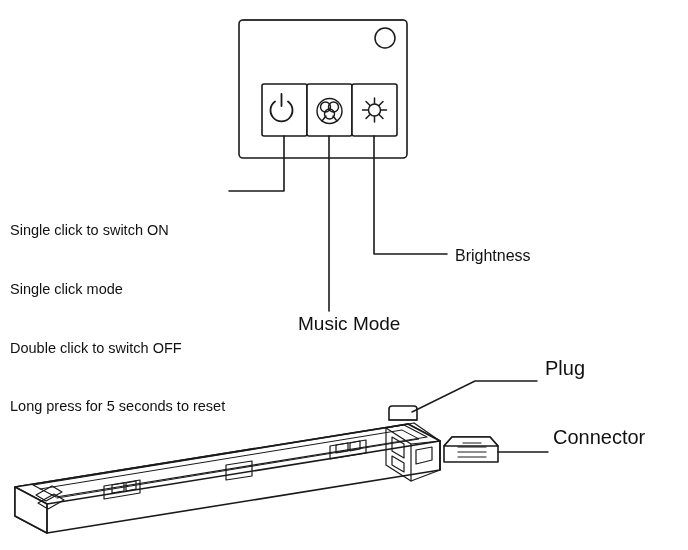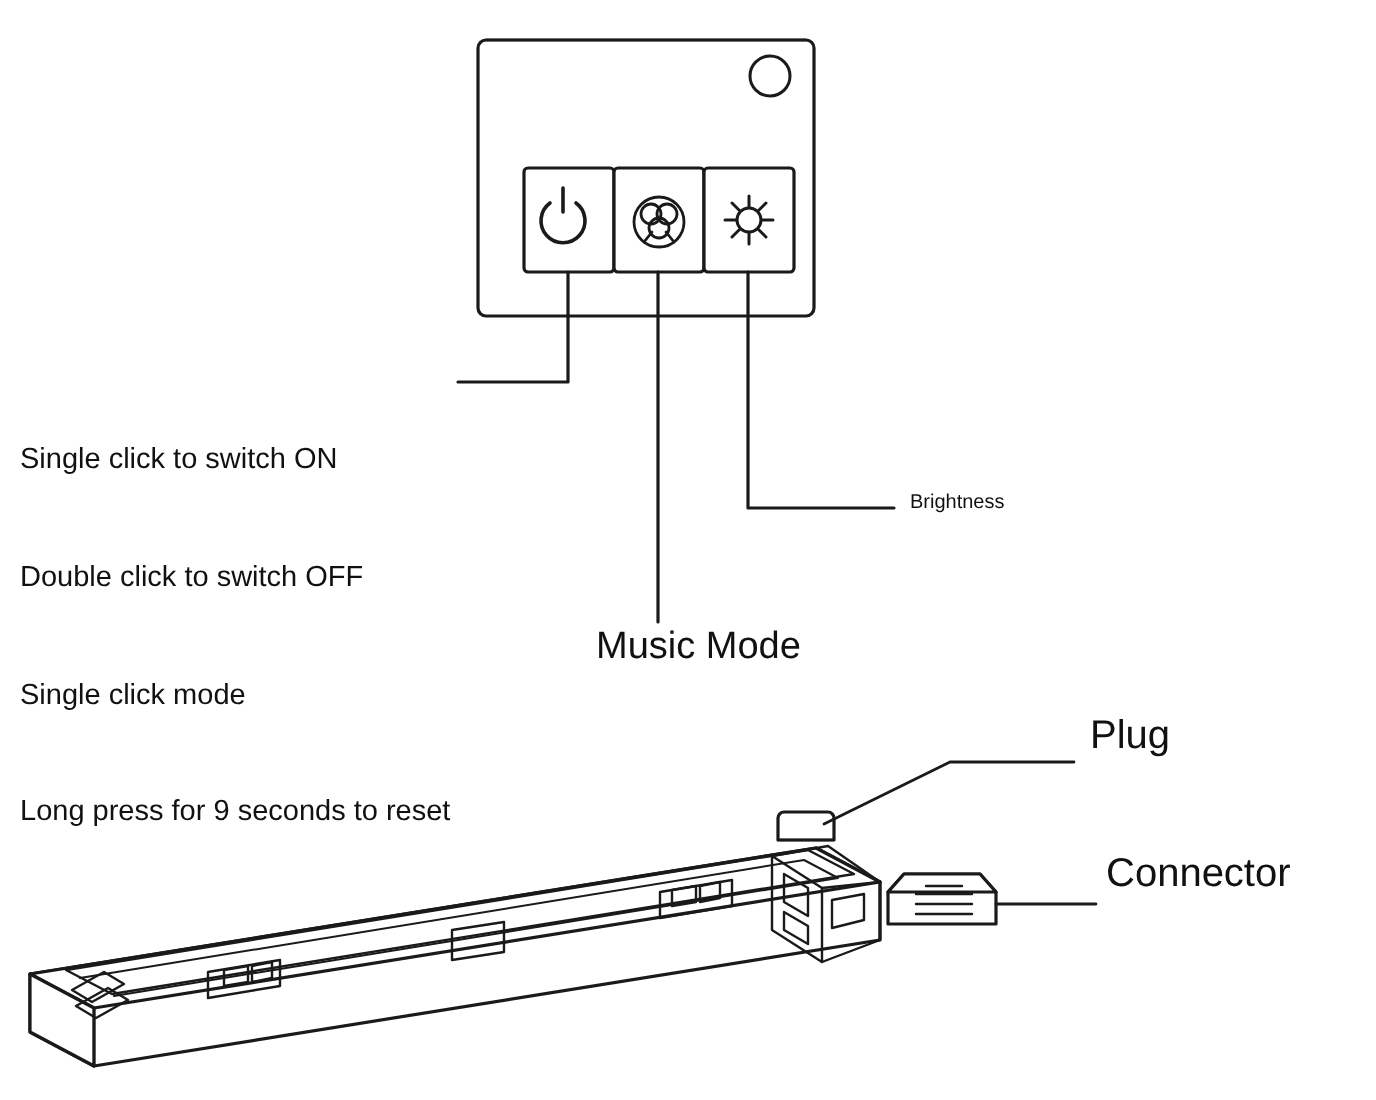--- a/index.html
+++ b/index.html
@@ -36,21 +36,21 @@
   }
   #remote-instructions {
     left: 10px;
     top: 182px;
     font-size: 14.5px;
   }
   #remote-instructions div { white-space: nowrap; }
   #brightness-label {
     left: 455px;
     top: 245px;
-    font-size: 10px;
+    font-size: 16px;
     text-align: right;
   }
   #music-mode-label {
     left: 298px;
     top: 311px;
     font-size: 19px;
   }
   #plug-label {
     left: 545px;
     top: 355px;
@@ -169,23 +169,23 @@
           <path d="M336 445 L348 443 L348 451 L336 453 Z"></path>
           <path d="M350 443 L360 441 L360 449 L350 451 Z"></path>
         </g>
       </g>
 
     </g>
   </svg>
 
   <div class="lbl" id="remote-instructions">
     <div>Single click to switch ON</div>
+    <div>Single click mode</div>
     <div>Double click to switch OFF</div>
-    <div>Single click mode</div>
-    <div>Long press for 9 seconds to reset</div>
+    <div>Long press for 5 seconds to reset</div>
   </div>
 
   <div class="lbl" id="brightness-label">Brightness</div>
 
   <div class="lbl" id="music-mode-label">Music Mode</div>
 
   <div class="lbl" id="plug-label">Plug</div>
 
   <div class="lbl" id="connector-label">Connector</div>
 

